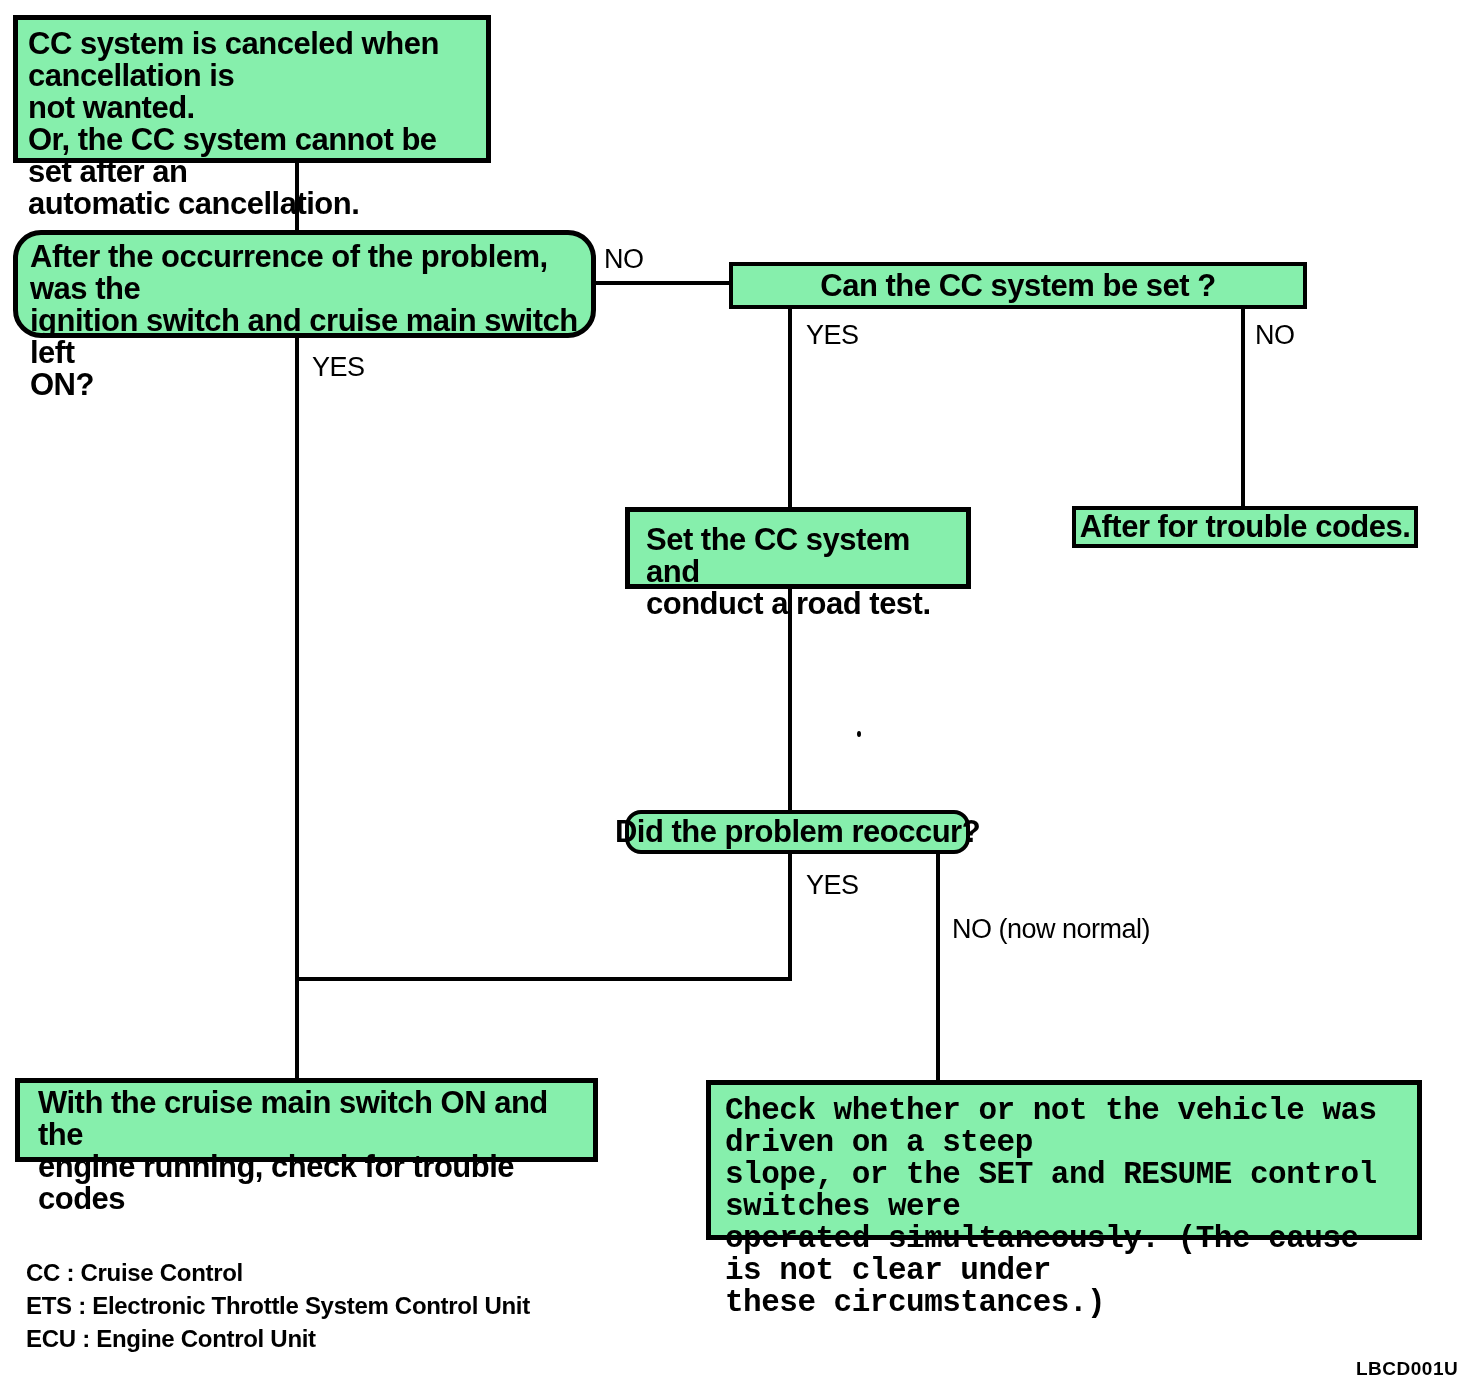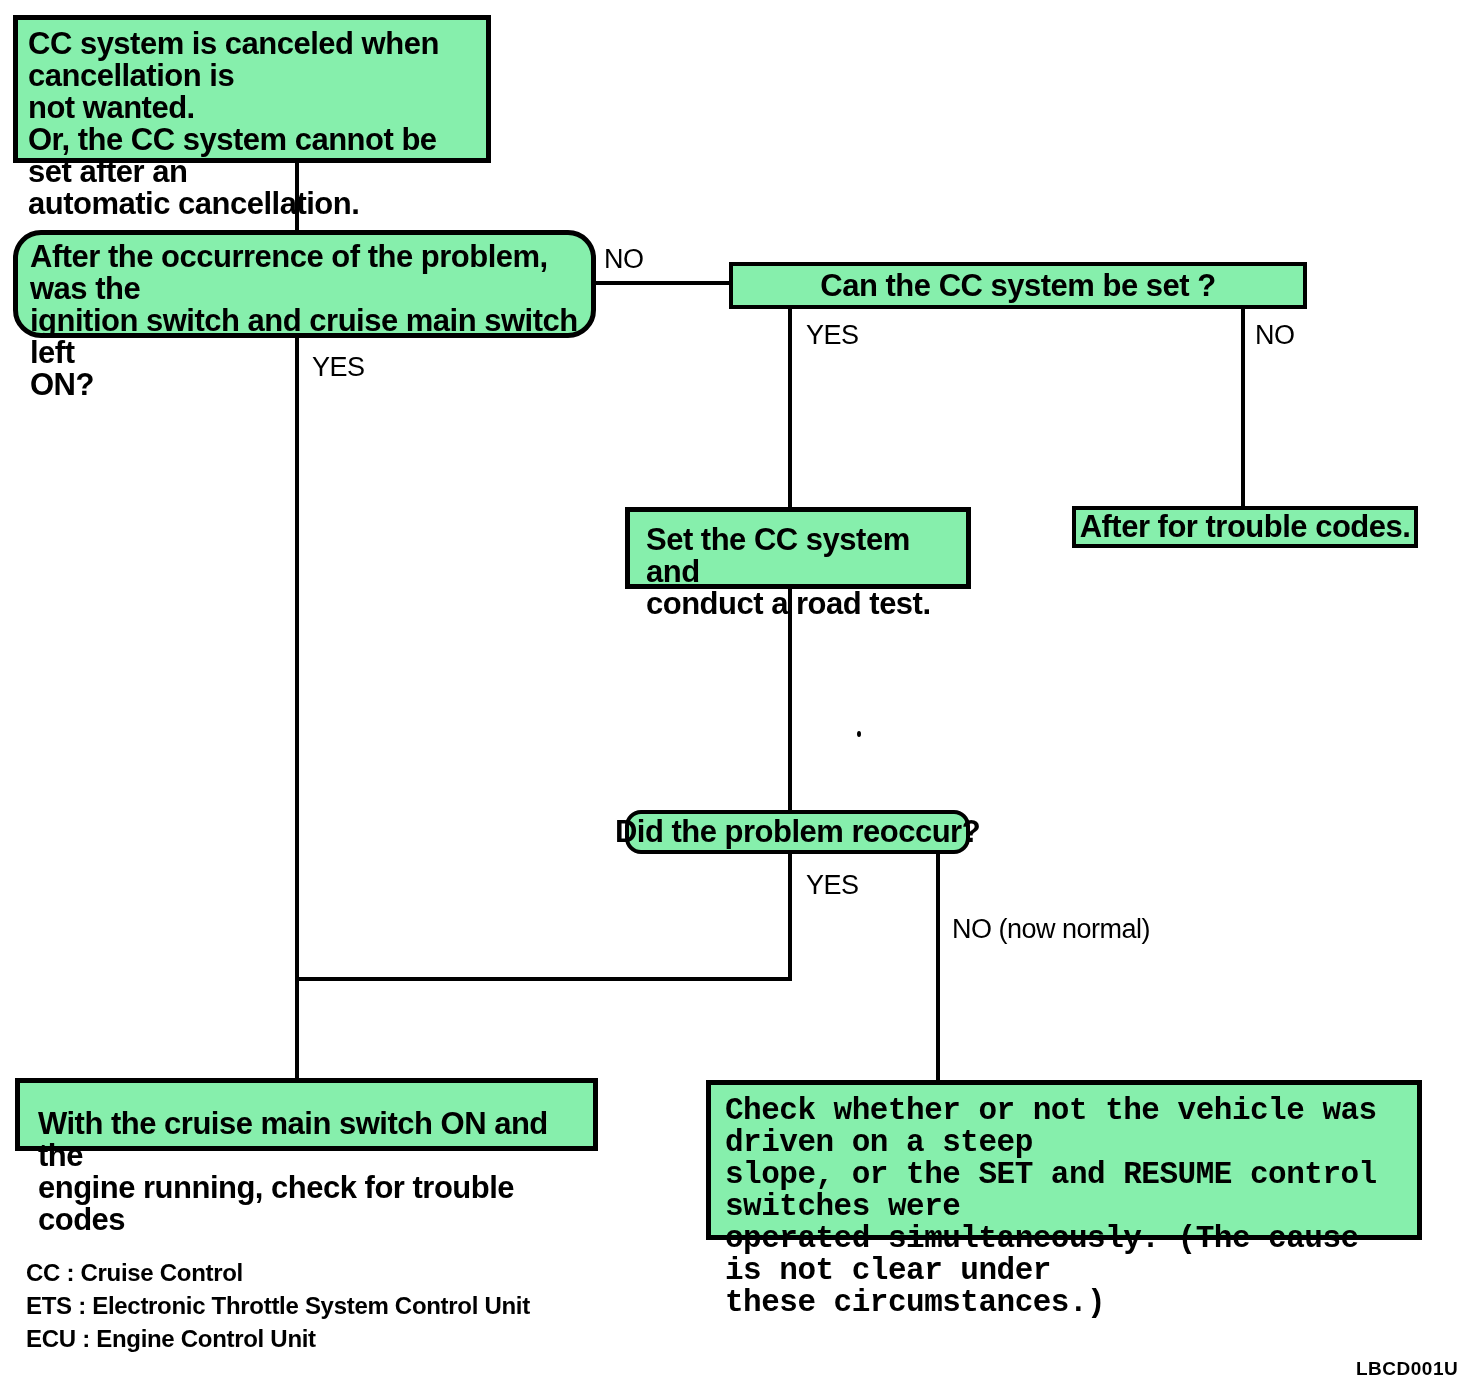--- a/index.html
+++ b/index.html
@@ -76,21 +76,21 @@
     border-radius: 50%;
   }
 
   
   #box-start { left: 13px;  top: 15px;   width: 478px; height: 148px; padding: 8px 10px; }
   #box-q1    { left: 13px;  top: 230px;  width: 583px; height: 108px; padding: 6px 12px; border-radius: 28px; }
   #box-q2    { left: 729px; top: 262px;  width: 578px; height: 47px; }
   #box-a1    { left: 625px; top: 507px;  width: 346px; height: 82px;  padding: 12px 16px; }
   #box-a2    { left: 1072px;top: 506px;  width: 346px; height: 42px; }
   #box-q3    { left: 625px; top: 810px;  width: 345px; height: 44px; border-radius: 16px; }
-  #box-r1    { left: 15px;  top: 1078px; width: 583px; height: 73px;  padding: 25px 18px; }
+  #box-r1    { left: 15px;  top: 1078px; width: 583px; height: 84px;  padding: 4px 18px; }
   #box-r2    { left: 706px; top: 1080px; width: 716px; height: 160px; padding: 10px 14px; font-family: Liberation Mono, monospace; }
 
   
   #c-start-q1 { left: 295px;  top: 163px; height: 67px; }
   #c-q1-no    { left: 594px;  top: 281px; width: 135px; }
   #c-q1-yes   { left: 295px;  top: 338px; height: 740px; }
   #c-q2-yes   { left: 788px;  top: 309px; height: 198px; }
   #c-q2-no    { left: 1241px; top: 309px; height: 197px; }
   #c-a1-q3    { left: 788px;  top: 589px; height: 221px; }
   #c-q3-yes   { left: 788px;  top: 854px; height: 127px; }

